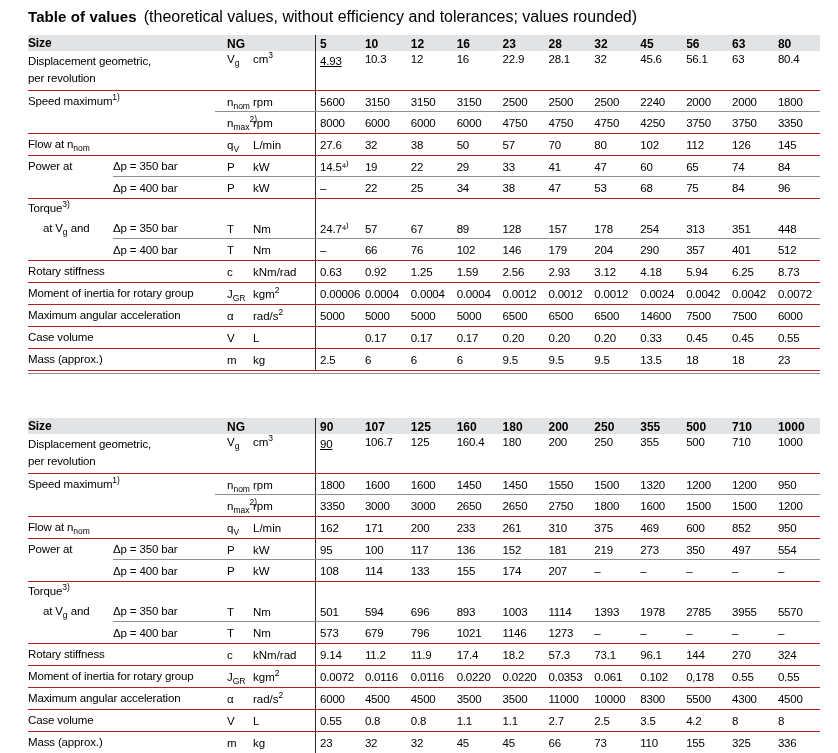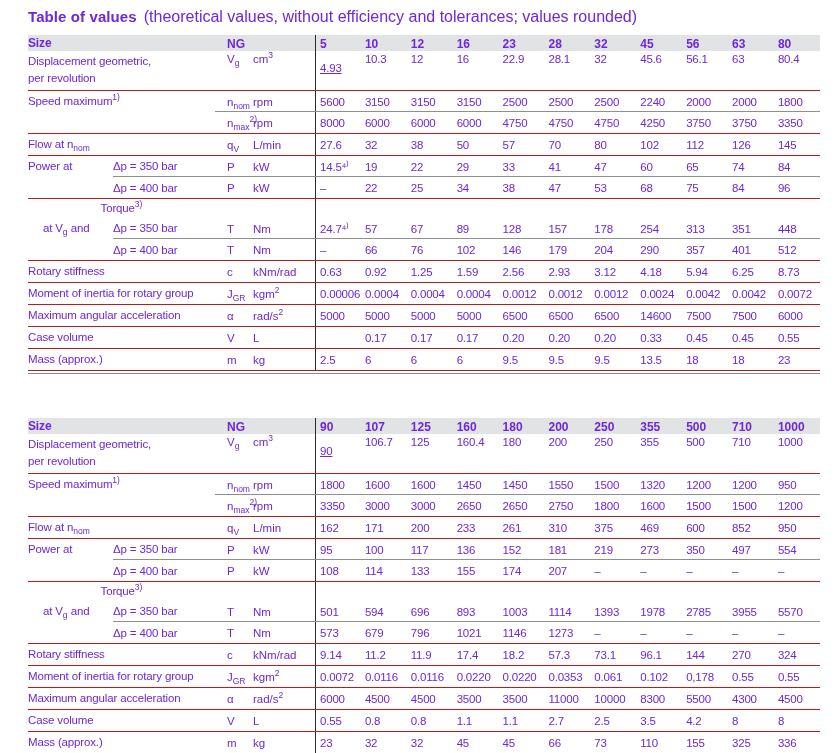--- a/index.html
+++ b/index.html
@@ -1,54 +1,54 @@
 <!DOCTYPE html>
 <html><head>
 <meta charset="utf-8">
 <style>
   html,body{margin:0;padding:0;background:#ffffff;}
   .page{
     width:838px;height:753px;box-sizing:border-box;
     padding:8px 0 0 28px;
     font-family:"Liberation Sans",sans-serif;
-    color:#6d28d9;overflow:hidden;background:#ffffff;
+    color:#000000;overflow:hidden;background:#ffffff;
   }
   .title-row{display:flex;align-items:baseline;gap:7px;margin-bottom:9px;white-space:nowrap;}
   .title{font-size:15px;font-weight:bold;letter-spacing:0.1px;}
   .subtitle{font-size:16px;text-align:right;}
   .vtable{width:792px;}
   .vtable::after{content:"";display:block;height:2px;border-bottom:1px solid #8a8a8a;}
   .t2{margin-top:44px;}
   .row{
     position:relative;
     display:grid;
     grid-template-columns:187px 38px 62px repeat(11,45.9px);
     align-items:center;
     height:21px;
     border-bottom:1px solid #b91c1c;
     font-size:11.5px;
     white-space:nowrap;
   }
   .row.head{height:16px;background:#e2e3e5;border-bottom:none;font-weight:bold;font-size:12px;}
   .row.tall{height:39px;}
   .row.tall .cell{align-self:start;padding-top:2px;}
-  .row.section{height:19px;border-bottom:none;text-align:center;}
+  .row.section{height:19px;border-bottom:none;}
   .row.partial{border-bottom:none;}
   .row.partial::after{
     content:"";position:absolute;left:var(--cut);right:0;bottom:0;height:1px;background:#8f8f8f;
   }
   .cell{overflow:visible;}
   .c-label{position:relative;letter-spacing:-0.15px;line-height:1.45;}
   .c-label.indent{padding-left:15px;}
   .sublabel{position:absolute;left:85px;top:50%;transform:translateY(-50%);letter-spacing:-0.15px;}
   .c-sym{padding-left:12px;}
   .c-unit{padding-left:0;}
   .c-val{padding-left:4px;letter-spacing:-0.2px;}
   .c-val.first{border-left:1.5px solid #2b2b2b;height:100%;display:flex;align-items:center;}
-  .row.tall .c-val.first{align-items:flex-start;padding-top:11px;box-sizing:border-box;text-decoration:underline;}
+  .row.tall .c-val.first{align-items:flex-start;padding-top:4px;box-sizing:border-box;text-decoration:underline;}
   .row.head .c-val{letter-spacing:0;}
   sub,sup{font-size:8.5px;line-height:0;letter-spacing:0;}
   sup{vertical-align:super;}
   sub{vertical-align:sub;}
 </style>
 </head>
 <body>
 
 <div class="page">
   <div class="title-row">

